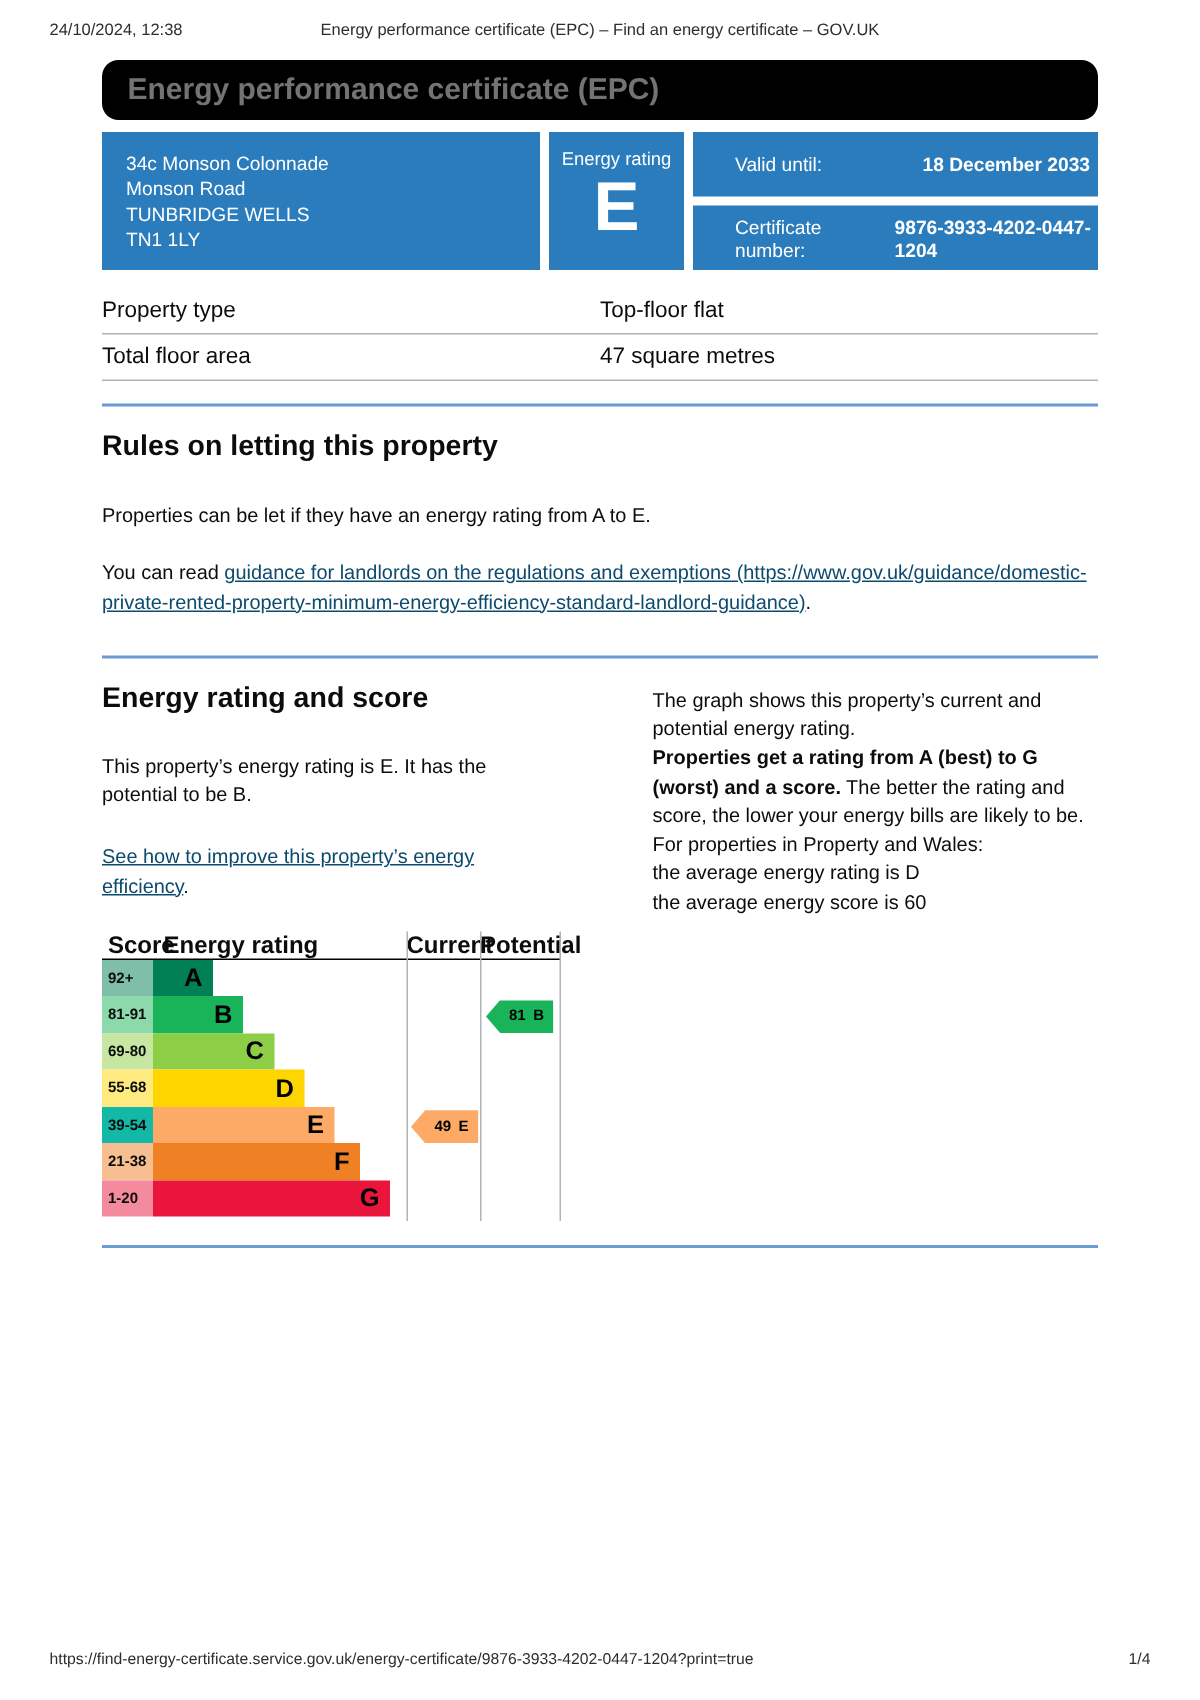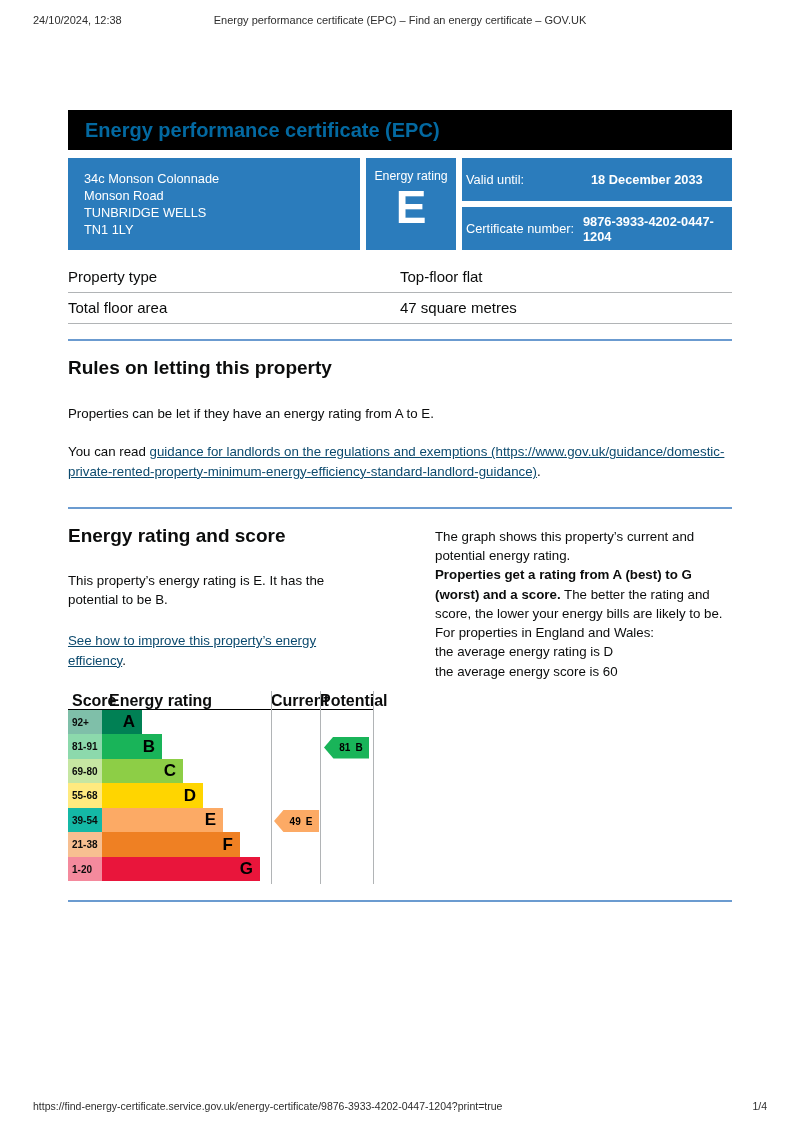--- a/index.html
+++ b/index.html
@@ -18,35 +18,35 @@
   .print-footer { top: 1100px; font-size: 10.5px; }
   .print-header .center-title {
     position: absolute; left: 0; right: 0; text-align: center;
   }
   .print-meta .left { position: absolute; left: 0; }
   .print-meta .right { position: absolute; right: 0; }
 
   .content { position: absolute; left: 68px; width: 664px; top: 0; }
 
   .banner {
-    margin-top: 110px; height: 40px; background: #000; color: #0369a1;
-    font-size: 20px; font-weight: bold; line-height: 40px; padding-left: 17px;
+    margin-top: 40px; height: 40px; background: #000; color: #737373;
+    font-size: 20px; font-weight: bold; line-height: 40px; padding-left: 17px; border-radius: 11px;
   }
 
   .summary-row { display: flex; margin-top: 8px; height: 92px; }
   .box-blue { background: #2b7cbc; color: #fff; }
   .address-box { width: 292px; padding: 13px 16px; font-size: 12.8px; line-height: 1.32; }
   .rating-box {
     width: 90px; margin-left: 6px; display: flex; flex-direction: column;
     align-items: center; padding-top: 11px;
   }
   .rating-box .lbl { font-size: 12.3px; }
   .rating-box .big-letter { font-size: 46px; font-weight: bold; line-height: 1.05; }
   .validity-col { flex: 1; margin-left: 6px; display: flex; flex-direction: column; }
-  .validity-box { flex: 1; display: flex; align-items: center; padding-left: 4px; font-size: 12.8px; }
+  .validity-box { flex: 1; display: flex; align-items: center; padding-left: 28px; font-size: 12.8px; }
   .validity-box + .validity-box { margin-top: 6px; }
   .validity-box .vlabel { width: 125px; }
   .validity-box .vvalue { font-weight: bold; }
 
   .prop-table { margin-top: 12px; font-size: 15px; }
   .prop-row { display: flex; padding: 6px 0 7px 0; border-bottom: 1px solid #b1b4b6; }
   .prop-row .plabel { width: 332px; }
 
   hr.blue-rule { border: none; height: 2px; background: #6b9bd0; margin-top: 15px; }
 
@@ -204,21 +204,21 @@
           <div class="epc-arrow" style="background: rgb(25, 180, 89); left: 256px; top: 45.75px;">
             <span>81</span>
             <span>B</span>
           </div>
         </div>
     </div>
 
     <div class="col-right">
       <p class="para graph-intro">The graph shows this property’s current and potential energy rating.</p>
       <p class="para rating-explain"><b>Properties get a rating from A (best) to G (worst) and a score.</b><span> The better the rating and score, the lower your energy bills are likely to be.</span></p>
-      <p class="para eng-wales">For properties in England and Wales:</p>
+      <p class="para eng-wales">For properties in Property and Wales:</p>
       <p class="para averages"><span>the average energy rating is D</span><br><span>the average energy score is 60</span></p>
     </div>
   </div>
 
   <hr class="blue-rule" style="margin-top:19px">
 
 </div>
 
 <div class="print-meta print-footer">
   <span class="left">https://find-energy-certificate.service.gov.uk/energy-certificate/9876-3933-4202-0447-1204?print=true</span>

